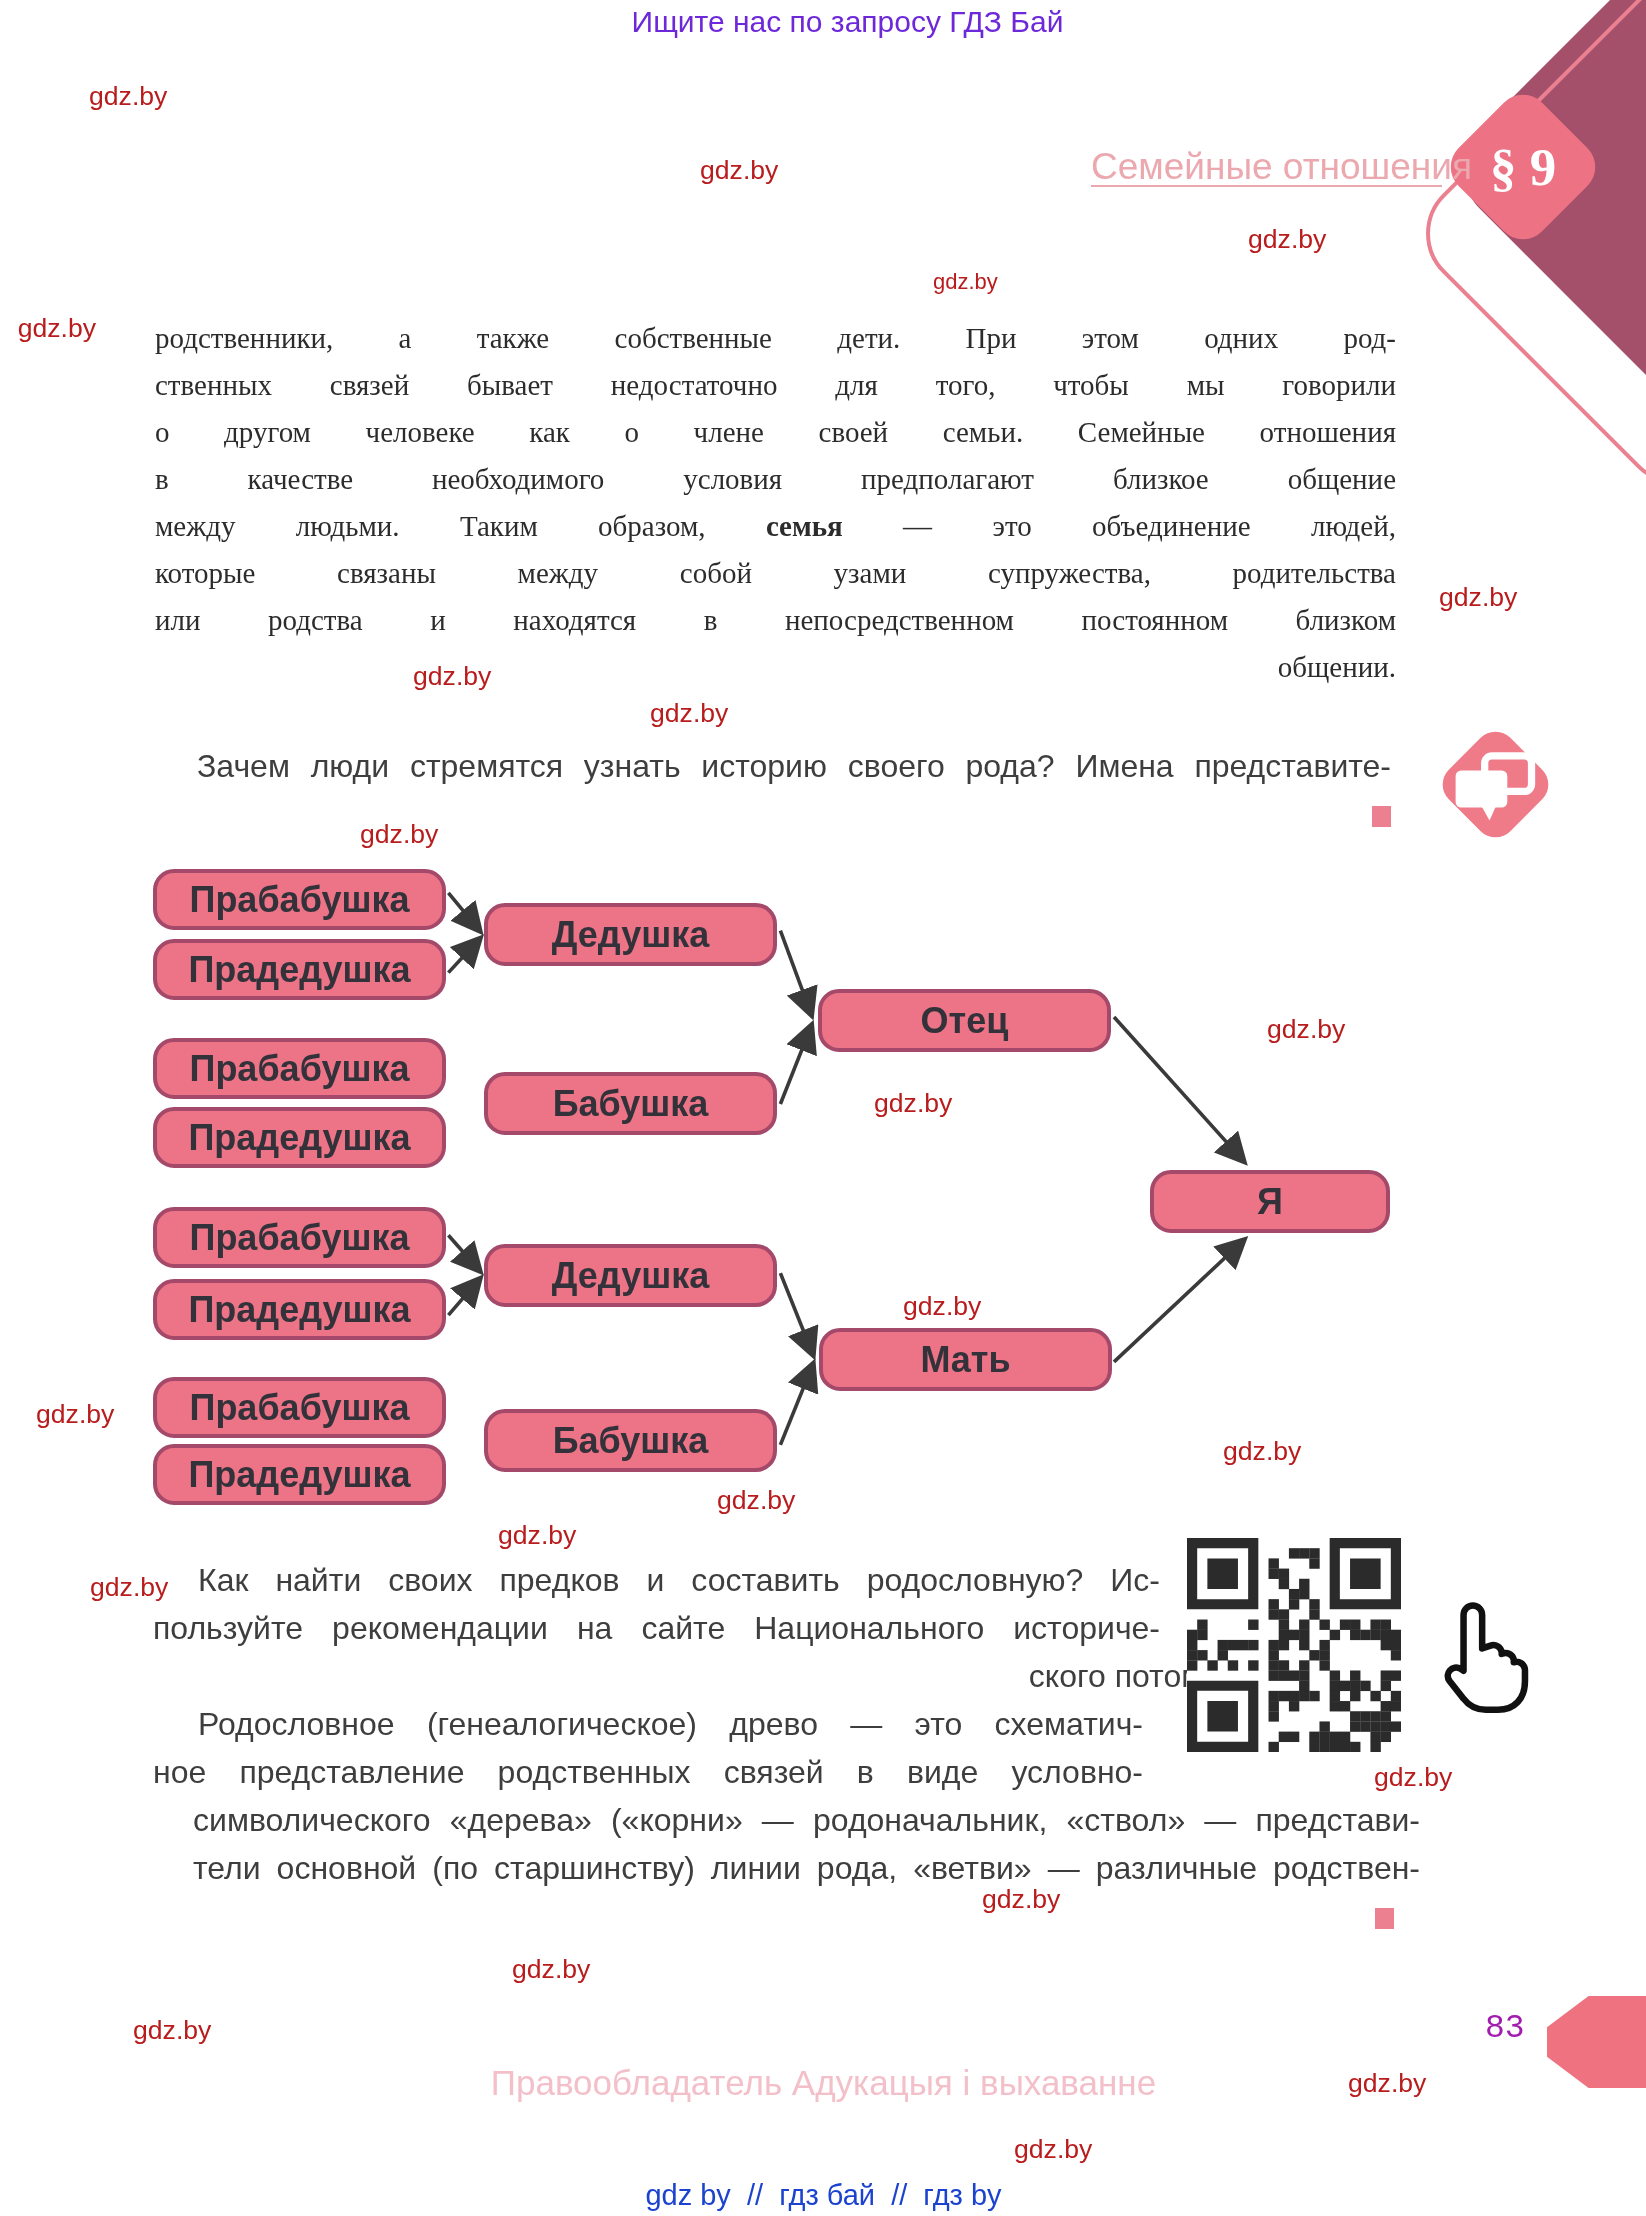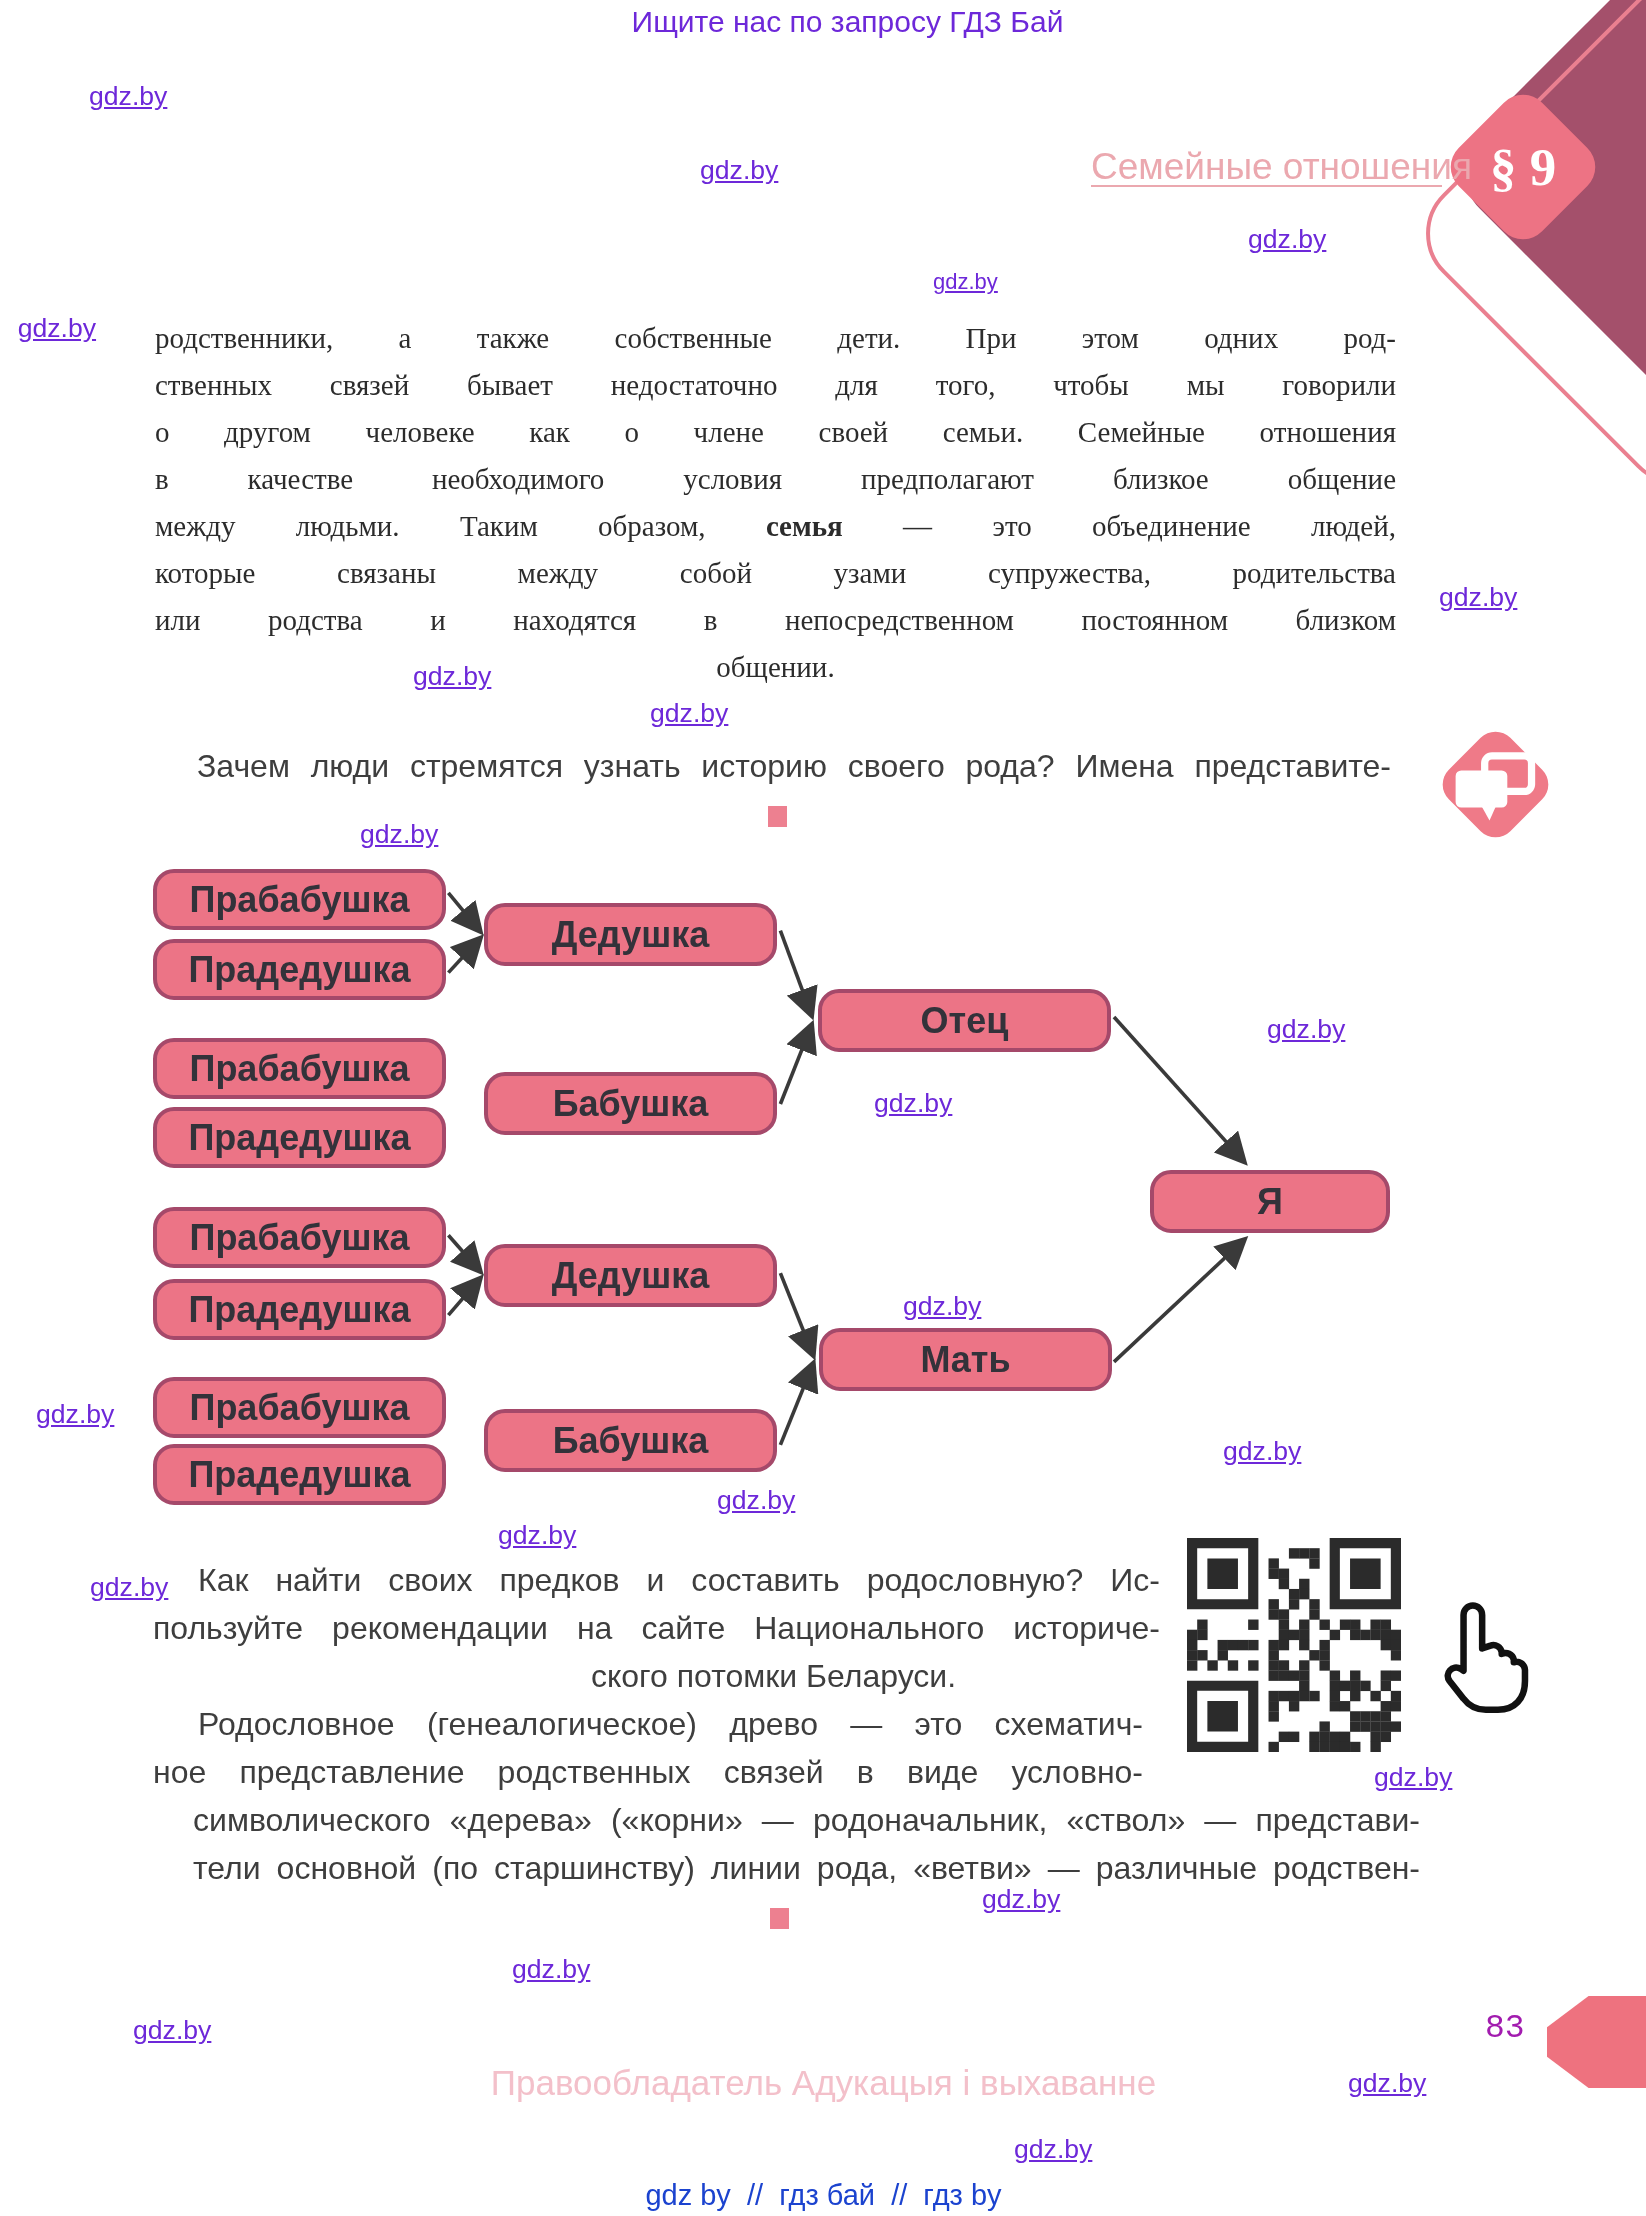--- a/index.html
+++ b/index.html
@@ -1,41 +1,41 @@
 <!DOCTYPE html>
 <html style="font-size:13px"><head>
 <meta charset="utf-8">
 <style>
   html,body{margin:0;padding:0;background:#ffffff;}
   #page{position:relative;width:1647px;height:2216px;background:#fff;overflow:hidden;
         font-family:"Liberation Sans",sans-serif;}
   
-  .wm{position:absolute;font-family:"Liberation Sans",sans-serif;font-size:26.6px;color:#6d28d9;
-      white-space:nowrap;text-decoration:underline;}
+  .wm{position:absolute;font-family:"Liberation Sans",sans-serif;font-size:26.6px;color:#b91c1c;
+      white-space:nowrap;}
   
   .banner{position:absolute;top:4.8px;left:0;width:100%;text-align:center;font-size:30px;
       color:#6d28d9;padding-left:24px;}
   
   .hdr-title{position:absolute;left:1091px;top:146px;width:351px;font-size:37px;color:#eba8af;
       white-space:nowrap;}
   .hdr-line{position:absolute;left:1091px;top:185px;width:351px;height:2.4px;background:#eba8af;}
   
   .dia{position:absolute;transform:rotate(45deg);}
   .dia-dark{left:1519px;top:-20px;width:379px;height:379px;border-radius:56px;background:#a4506b;}
   .dia-white{left:1483px;top:-20px;width:379px;height:379px;border-radius:56px;border:4px solid #ffffff;}
   .dia-pinkline{left:1483px;top:40px;width:379px;height:379px;border-radius:56px;border:4px solid #ea8090;}
   .dia-par{left:1464px;top:108px;width:118px;height:118px;border-radius:27px;background:#ed7384;
       display:flex;align-items:center;justify-content:center;}
   .dia-par span{transform:rotate(-45deg);color:#ffffff;font-family:"Liberation Serif",serif;
       font-weight:bold;font-size:53px;}
   
   .intro{position:absolute;left:155px;top:315px;width:1241px;font-family:"Liberation Serif",serif;
       font-size:29px;line-height:47px;color:#2c2c2c;}
   .jl{text-align:justify;text-align-last:justify;}
-  .nl{text-align:center;}
+  .nl{text-align:right;}
   
   .sansblock{position:absolute;color:#3e3e3e;font-size:32px;line-height:48px;}
   .q{left:152px;top:742px;width:1239px;}
   .arch{left:153px;top:1556px;width:1241px;}
   .ind{text-indent:45px;}
   .w1250{width:1007px;}
   .w1228{width:990px;}
   .w1522{width:1227px;margin-left:40px;}
   .sq{display:inline-block;width:19.3px;height:21px;background:#ed8090;margin-left:11.3px;
       vertical-align:-1.6px;}

